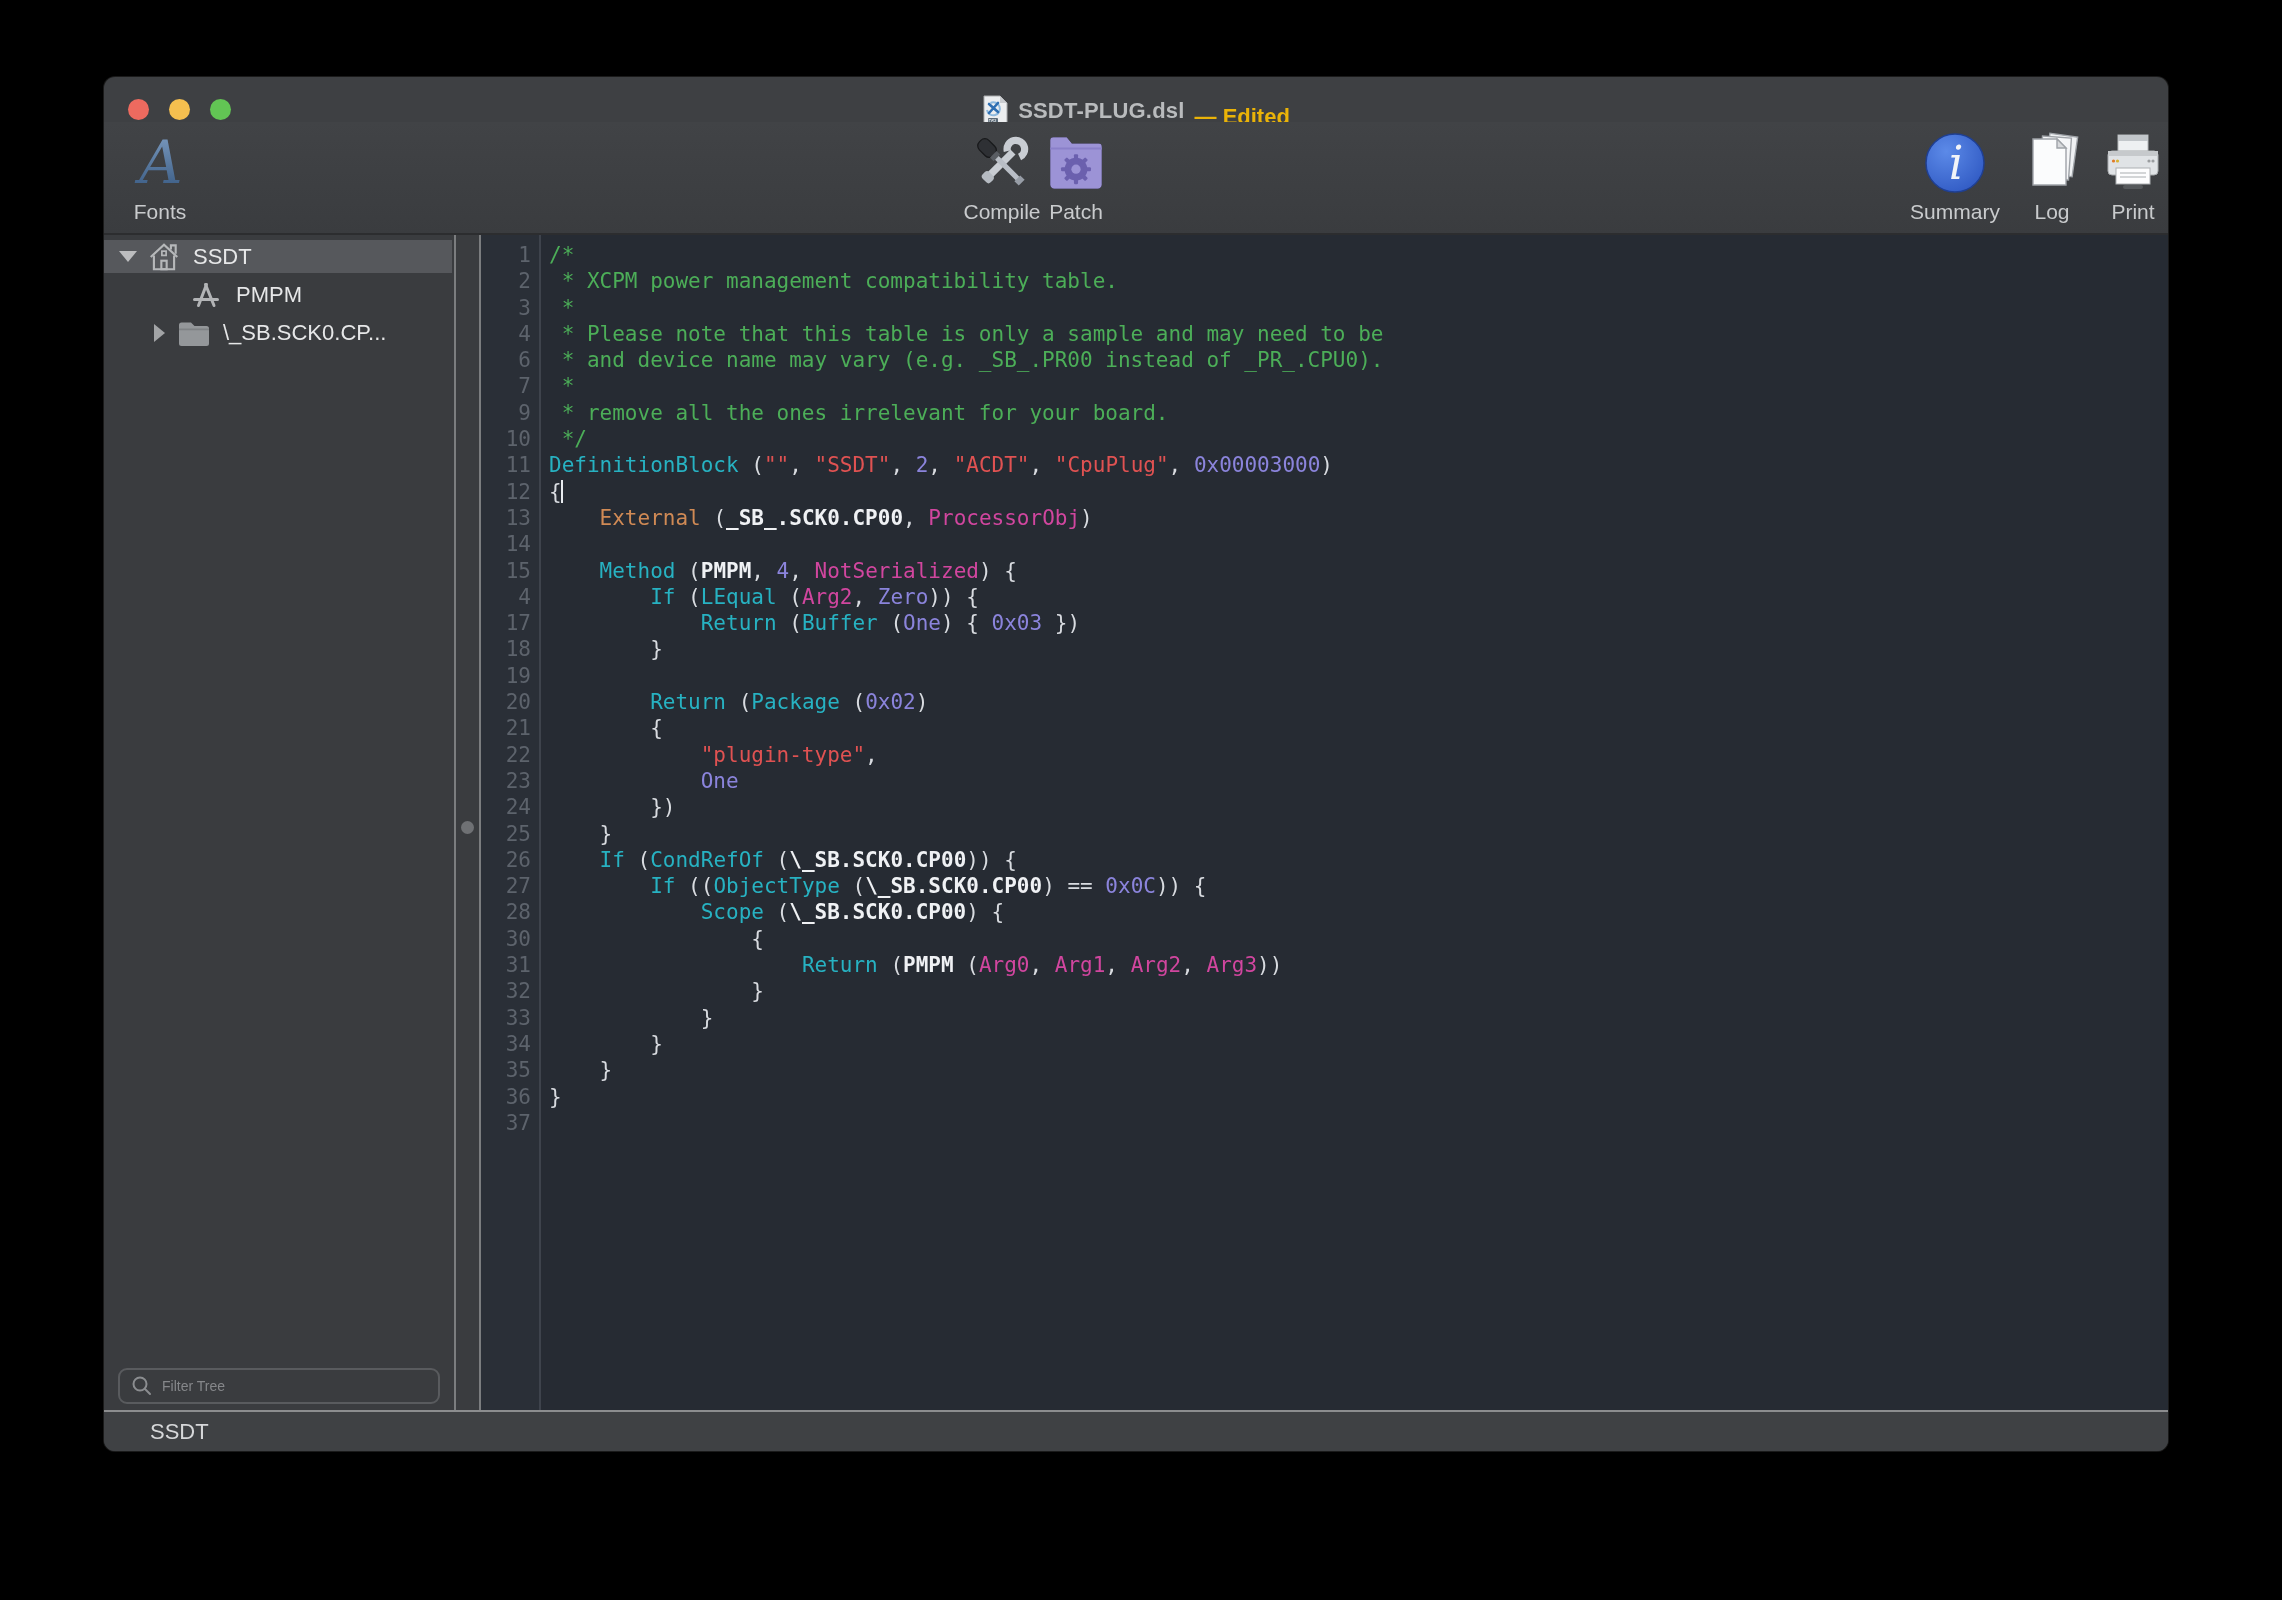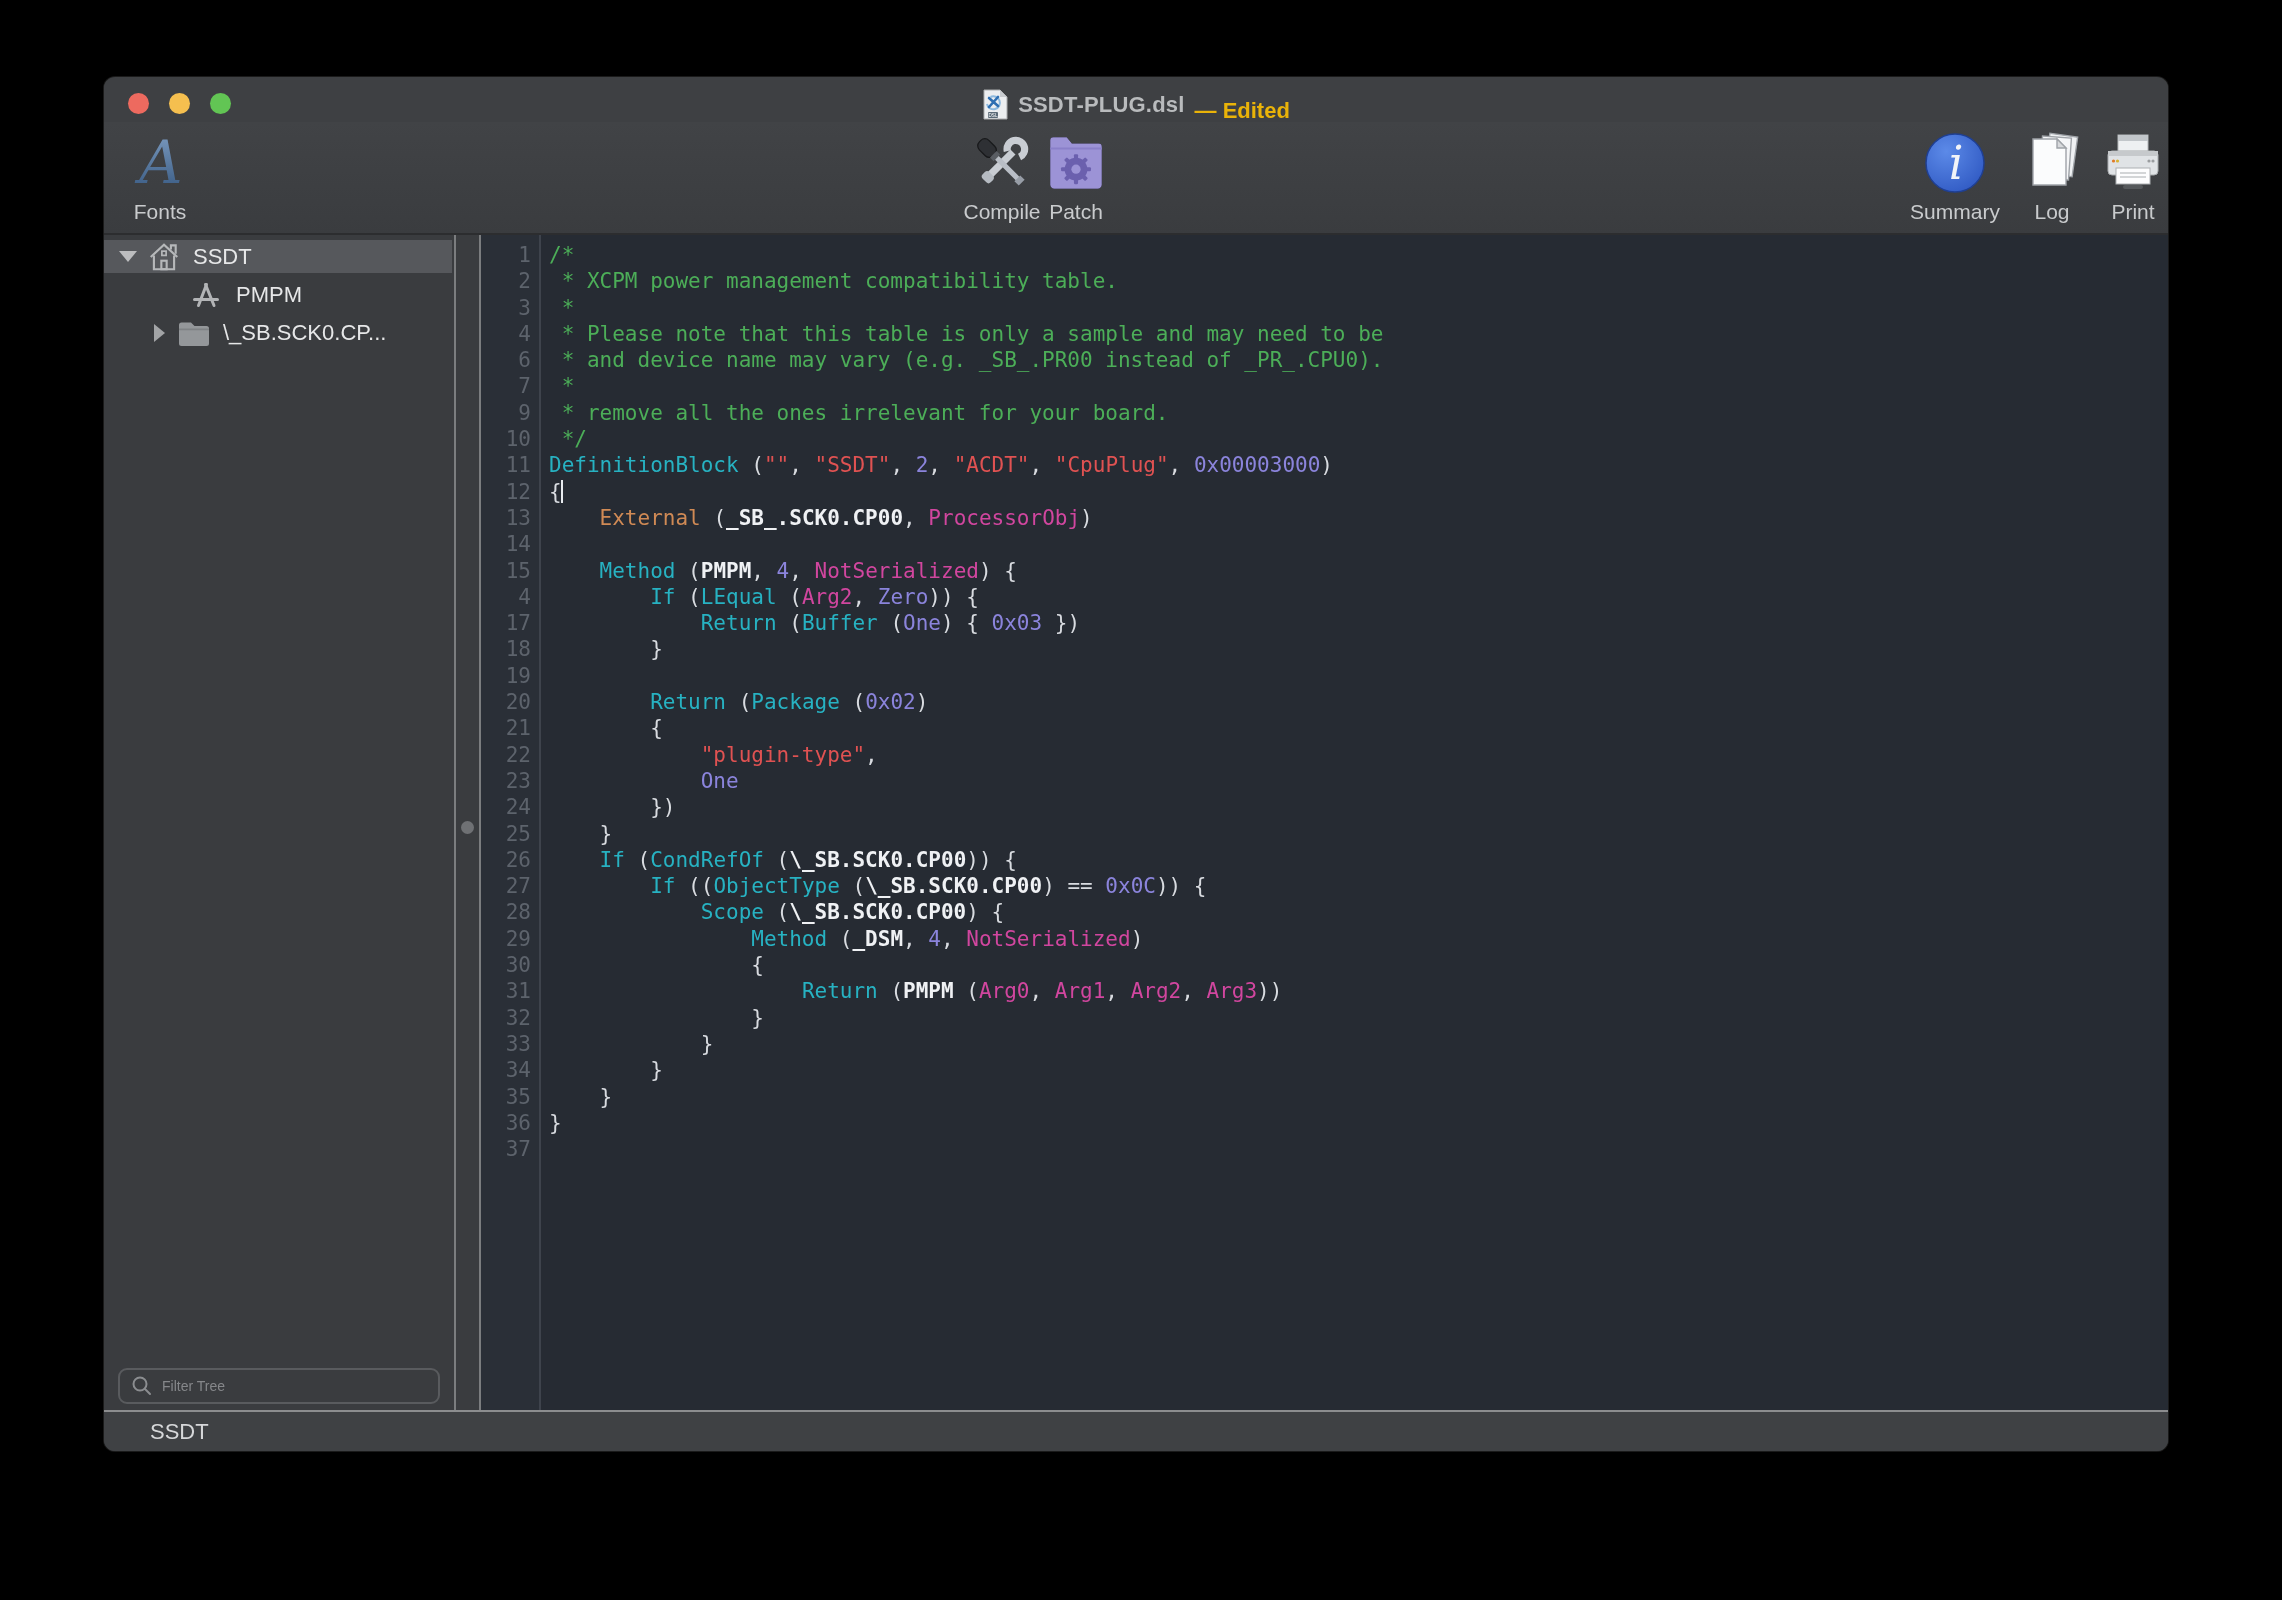--- a/index.html
+++ b/index.html
@@ -2,21 +2,21 @@
 <html style="--c-comment: #4cae58; --c-keyword: #27b2c2; --c-external: #d08a55; --c-string: #e05252; --c-number: #8b84dc; --c-predefined: #d1469f; --c-name: #eff1f4; --c-punctuation: #d8dbe0; --c-editor-bg: #262b33; --c-traffic-red: #ed6a5f; --c-traffic-yellow: #f5bf4f; --c-traffic-green: #62c554;"><head>
 <meta charset="utf-8">
 <style>
   html,body{margin:0;padding:0;}
   body{width:2282px;height:1600px;background:#000;overflow:hidden;
        font-family:"Liberation Sans", sans-serif;}
   .window{position:absolute;left:104px;top:77px;width:2064px;height:1374px;
           background:#3e4043;border-radius:11px;overflow:hidden;
           box-shadow:0 0 0 1px #1a1a1a, 0 18px 60px rgba(0,0,0,.7);}
   
-  .titlebar{position:absolute;left:0;top:4px;right:0;height:45px;background:#3e4043;
+  .titlebar{position:absolute;left:0;top:10px;right:0;height:45px;background:#3e4043;
             display:flex;align-items:center;justify-content:center;text-align:center;}
   .traffic{position:absolute;left:24px;top:12px;display:flex;gap:20px;}
   .tl{width:21px;height:21px;border-radius:50%;}
   .tl.red{background:var(--c-traffic-red,#ed6a5f);}
   .tl.yellow{background:var(--c-traffic-yellow,#f5bf4f);}
   .tl.green{background:var(--c-traffic-green,#62c554);}
   .title-group{display:flex;align-items:center;gap:10px;margin-top:2px;}
   .title-name{font-size:22px;color:#b9bbbd;font-weight:bold;letter-spacing:.2px;}
   .title-suffix{font-size:22px;color:#eab308;font-weight:bold;margin-top:12px;}
   
@@ -285,21 +285,20 @@
         <div class="code-line"><span class="ln">19</span><span class="code"></span></div>
         <div class="code-line"><span class="ln">20</span><span class="code"><span class="tk-pun">        </span><span class="tk-kw">Return</span><span class="tk-pun"> (</span><span class="tk-kw">Package</span><span class="tk-pun"> (</span><span class="tk-num">0x02</span><span class="tk-pun">)</span></span></div>
         <div class="code-line"><span class="ln">21</span><span class="code"><span class="tk-pun">        {</span></span></div>
         <div class="code-line"><span class="ln">22</span><span class="code"><span class="tk-pun">            </span><span class="tk-str">"plugin-type"</span><span class="tk-pun">,</span></span></div>
         <div class="code-line"><span class="ln">23</span><span class="code"><span class="tk-pun">            </span><span class="tk-num">One</span></span></div>
         <div class="code-line"><span class="ln">24</span><span class="code"><span class="tk-pun">        })</span></span></div>
         <div class="code-line"><span class="ln">25</span><span class="code"><span class="tk-pun">    }</span></span></div>
         <div class="code-line"><span class="ln">26</span><span class="code"><span class="tk-pun">    </span><span class="tk-kw">If</span><span class="tk-pun"> (</span><span class="tk-kw">CondRefOf</span><span class="tk-pun"> (</span><span class="tk-name">\_SB.SCK0.CP00</span><span class="tk-pun">)) {</span></span></div>
         <div class="code-line"><span class="ln">27</span><span class="code"><span class="tk-pun">        </span><span class="tk-kw">If</span><span class="tk-pun"> ((</span><span class="tk-kw">ObjectType</span><span class="tk-pun"> (</span><span class="tk-name">\_SB.SCK0.CP00</span><span class="tk-pun">) == </span><span class="tk-num">0x0C</span><span class="tk-pun">)) {</span></span></div>
         <div class="code-line"><span class="ln">28</span><span class="code"><span class="tk-pun">            </span><span class="tk-kw">Scope</span><span class="tk-pun"> (</span><span class="tk-name">\_SB.SCK0.CP00</span><span class="tk-pun">) {</span></span></div>
-        <div class="code-line"><span class="ln">29</span><span class="code"><span class="tk-pun">                </span><span class="tk-kw">Method</span><span class="tk-pun"> (</span><span class="tk-name">_DSM</span><span class="tk-pun">, </span><span class="tk-num">4</span><span class="tk-pun">, </span><span class="tk-pre">NotSerialized</span><span class="tk-pun">)</span></span></div>
         <div class="code-line"><span class="ln">30</span><span class="code"><span class="tk-pun">                {</span></span></div>
         <div class="code-line"><span class="ln">31</span><span class="code"><span class="tk-pun">                    </span><span class="tk-kw">Return</span><span class="tk-pun"> (</span><span class="tk-name">PMPM</span><span class="tk-pun"> (</span><span class="tk-pre">Arg0</span><span class="tk-pun">, </span><span class="tk-pre">Arg1</span><span class="tk-pun">, </span><span class="tk-pre">Arg2</span><span class="tk-pun">, </span><span class="tk-pre">Arg3</span><span class="tk-pun">))</span></span></div>
         <div class="code-line"><span class="ln">32</span><span class="code"><span class="tk-pun">                }</span></span></div>
         <div class="code-line"><span class="ln">33</span><span class="code"><span class="tk-pun">            }</span></span></div>
         <div class="code-line"><span class="ln">34</span><span class="code"><span class="tk-pun">        }</span></span></div>
         <div class="code-line"><span class="ln">35</span><span class="code"><span class="tk-pun">    }</span></span></div>
         <div class="code-line"><span class="ln">36</span><span class="code"><span class="tk-pun">}</span></span></div>
         <div class="code-line"><span class="ln">37</span><span class="code"></span></div>
       </div>
   </div>

